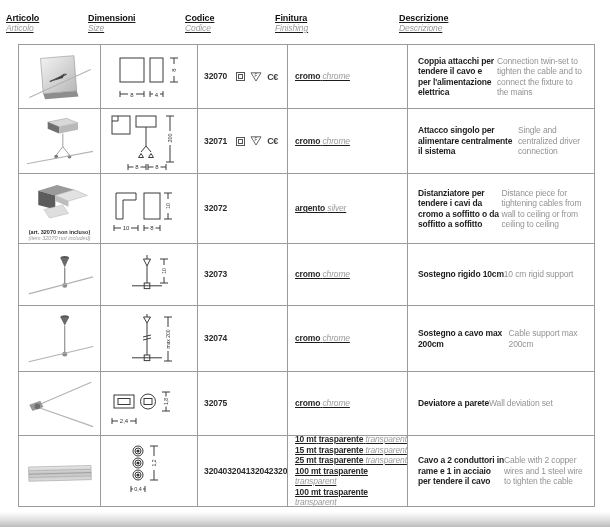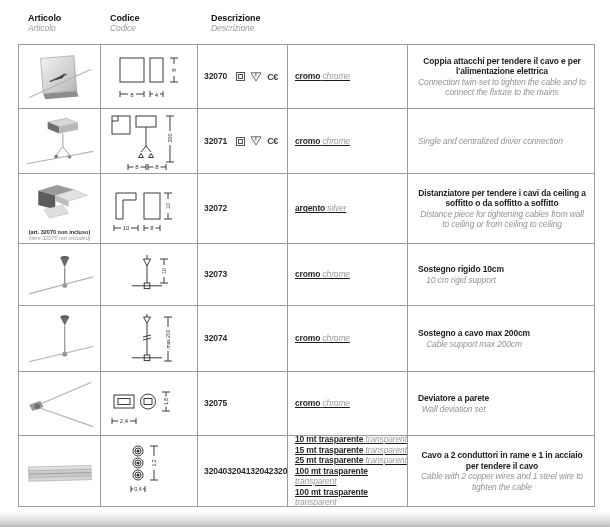--- a/index.html
+++ b/index.html
@@ -1,20 +1,20 @@
 <!DOCTYPE html>
 <html><head>
 <meta charset="utf-8">
 <style>
   html,body{margin:0;padding:0;background:#fff;}
   #page{position:relative;width:610px;height:527px;background:#ffffff;overflow:hidden;
         font-family:"Liberation Sans",sans-serif;color:#1c1c1c;}
   
-  #colhead{position:absolute;left:22px;top:13px;width:575px;display:grid;
-           grid-template-columns:82px 97px 90px 120px 186px;}
+  #colhead{position:absolute;left:0;top:13px;width:575px;display:grid;
+           grid-template-columns:82px 97px 90px 120px 186px;text-decoration:underline;}
   .hcell{padding-left:6px;}
   .hcell.desc{padding-left:10px;}
   .h-label{font-size:9px;font-weight:bold;color:#101010;letter-spacing:-0.1px;}
   .h-sub{font-size:8.5px;font-style:italic;color:#9a9a9a;letter-spacing:-0.1px;}
   
   #table{position:absolute;left:18px;top:44px;display:grid;
          grid-template-columns:82px 97px 90px 120px 186px;
          grid-template-rows:64px 65px 70px 62px 66px 64px 70px;
          border:1px solid #9b9b9b;background:#fff;}
   .cell{border-right:1px solid #9b9b9b;border-bottom:1px solid #9b9b9b;
@@ -25,23 +25,23 @@
   .c-dim{justify-content:center;}
   .c-code{padding-left:6px;gap:9px;}
   .c-fin{padding-left:7px;}
   .c-desc{padding:4px 8px 4px 10px;}
   
   .code{font-size:8.5px;font-weight:700;color:#2a2a2a;letter-spacing:-0.1px;line-height:11px;}
   .codes-stack{display:flex;flex-direction:row;}
   .fin-line{font-size:8.5px;line-height:10.5px;letter-spacing:-0.15px;text-decoration:underline;}
   .fin-line b{font-weight:700;color:#2a2a2a;}
   .fin-line i{font-style:italic;font-weight:400;color:#9a9a9a;}
-  .desc-block{display:flex;flex-direction:column;text-align:center;}
+  .desc-block{display:flex;flex-direction:row;}
   .desc-it{font-size:8.5px;font-weight:700;color:#1d1d1d;line-height:10.5px;letter-spacing:-0.15px;}
-  .desc-en{font-size:8.5px;font-style:italic;color:#949494;line-height:10.5px;letter-spacing:-0.15px;}
+  .desc-en{font-size:8.5px;color:#949494;line-height:10.5px;letter-spacing:-0.15px;}
   .art-note{position:absolute;bottom:2px;left:0;right:0;text-align:center;line-height:6px;}
   .art-note .n-it{font-size:5.5px;font-weight:700;color:#2a2a2a;display:block;}
   .art-note .n-en{font-size:5.5px;font-style:italic;color:#999;display:block;}
   
   .certs{display:flex;align-items:center;gap:5px;}
   .ic-class2{width:9px;height:9px;border:1px solid #555;display:flex;align-items:center;justify-content:center;box-sizing:border-box;}
   .ic-class2 .inner{width:3px;height:3px;border:1px solid #555;}
   .ic-tri{width:12px;height:10px;}
   .ic-ce{font-size:9px;font-weight:700;color:#3d3d3d;letter-spacing:-0.5px;}
   
@@ -54,22 +54,30 @@
 <body>
 
 <div id="page">
 
   <div id="colhead">
     <div class="hcell">
       <div class="h-label">Articolo</div>
       <div class="h-sub">Articolo</div>
     </div>
     <div class="hcell">
+      <div class="h-label">Dimensioni</div>
+      <div class="h-sub">Size</div>
+    </div>
+    <div class="hcell">
       <div class="h-label">Codice</div>
       <div class="h-sub">Codice</div>
+    </div>
+    <div class="hcell">
+      <div class="h-label">Finitura</div>
+      <div class="h-sub">Finishing</div>
     </div>
     <div class="hcell desc">
       <div class="h-label">Descrizione</div>
       <div class="h-sub">Descrizione</div>
     </div>
   </div>
 
   <div id="table">
 
     <div class="cell c-art">
@@ -190,20 +198,21 @@
         <span class="ic-ce">C€</span>
       </div>
     </div>
     <div class="cell c-fin">
       <div class="fin-line">
         <b>cromo</b> <i>chrome</i>
       </div>
     </div>
     <div class="cell c-desc last-col">
       <div class="desc-block">
+        <div class="desc-it">Attacco singolo per alimentare centralmente il sistema</div>
         <div class="desc-en">Single and centralized driver connection</div>
       </div>
     </div>
 
     <div class="cell c-art">
       <svg width="70" height="44" viewBox="0 0 74 46" style="margin-bottom:12px;">
         <polygon points="14,10 34,4 52,9 32,15" fill="#9a9a9a"></polygon>
         <polygon points="14,10 32,15 32,30 14,25" fill="#5c5c5c"></polygon>
         <polygon points="32,15 52,9 66,15 46,21" fill="#e2e2e2" stroke="#aaa" stroke-width="0.5"></polygon>
         <polygon points="32,15 46,21 46,27 32,21" fill="#bdbdbd"></polygon>
@@ -240,21 +249,21 @@
     <div class="cell c-code">
       <span class="code">32072</span>
     </div>
     <div class="cell c-fin">
       <div class="fin-line">
         <b>argento</b> <i>silver</i>
       </div>
     </div>
     <div class="cell c-desc last-col">
       <div class="desc-block">
-        <div class="desc-it">Distanziatore per tendere i cavi da ceiling a soffitto o da soffitto a soffitto</div>
+        <div class="desc-it">Distanziatore per tendere i cavi da cromo a soffitto o da soffitto a soffitto</div>
         <div class="desc-en">Distance piece for tightening cables from wall to ceiling or from ceiling to ceiling</div>
       </div>
     </div>
 
     <div class="cell c-art">
       <svg width="70" height="50" viewBox="0 0 74 52">
         <ellipse cx="42" cy="8" rx="4.5" ry="2" fill="#555"></ellipse>
         <polygon points="37.5,8 46.5,8 42,18" fill="#6a6a6a"></polygon>
         <line x1="42" y1="18" x2="42" y2="36" stroke="#8b8b8b" stroke-width="1.4"></line>
         <circle cx="42" cy="37" r="2.6" fill="#8a8a8a"></circle>

